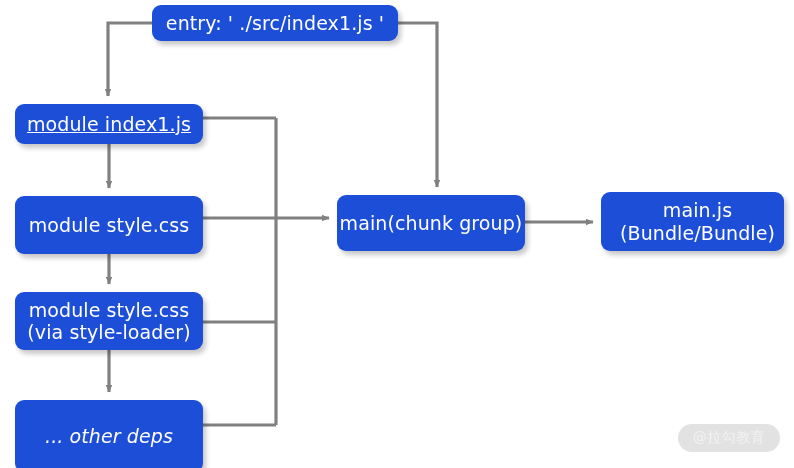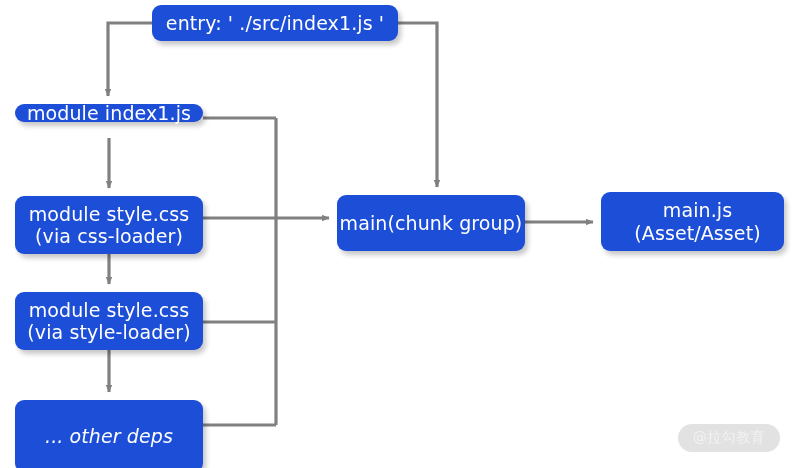--- a/index.html
+++ b/index.html
@@ -49,21 +49,22 @@
     left: 152px;
     top: 5px;
     width: 246px;
     height: 36px;
     font-size: 19px;
   }
   #node-module-index {
     left: 15px;
     top: 104px;
     width: 188px;
-    height: 18px;
+    height: 40px;
+    text-decoration: underline;
   }
   #node-module-css-loader {
     left: 15px;
     top: 196px;
     width: 188px;
     height: 58px;
   }
   #node-module-style-loader {
     left: 15px;
     top: 292px;
@@ -149,38 +150,37 @@
   <div class="node" id="node-entry">
     <span>entry: ' ./src/index1.js '</span>
   </div>
 
   <div class="node" id="node-module-index">
     <span>module index1.js</span>
   </div>
 
   <div class="node" id="node-module-css-loader">
     <span>module style.css</span>
-    <span class="line2">(via css-loader)</span>
   </div>
 
   <div class="node" id="node-module-style-loader">
     <span>module style.css</span>
     <span class="line2">(via style-loader)</span>
   </div>
 
   <div class="node" id="node-other-deps">
     <span>... other deps</span>
   </div>
 
   <div class="node" id="node-chunk-group">
     <span>main(chunk group)</span>
   </div>
 
   <div class="node" id="node-asset-bundle">
     <span>main.js</span>
-    <span class="line2">(Asset/Asset)</span>
+    <span class="line2">(Bundle/Bundle)</span>
   </div>
 
   <div id="watermark">
     <span>@拉勾教育</span>
   </div>
 
 </div>
 
 </body></html>

